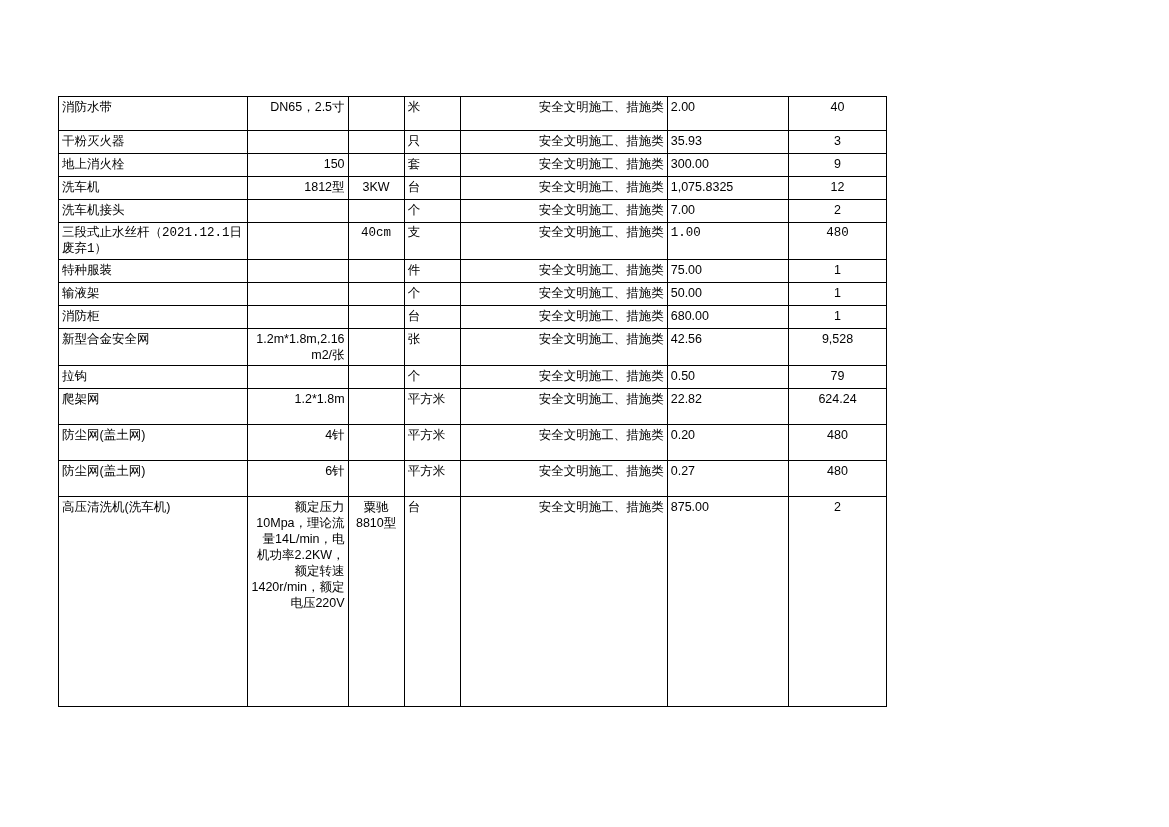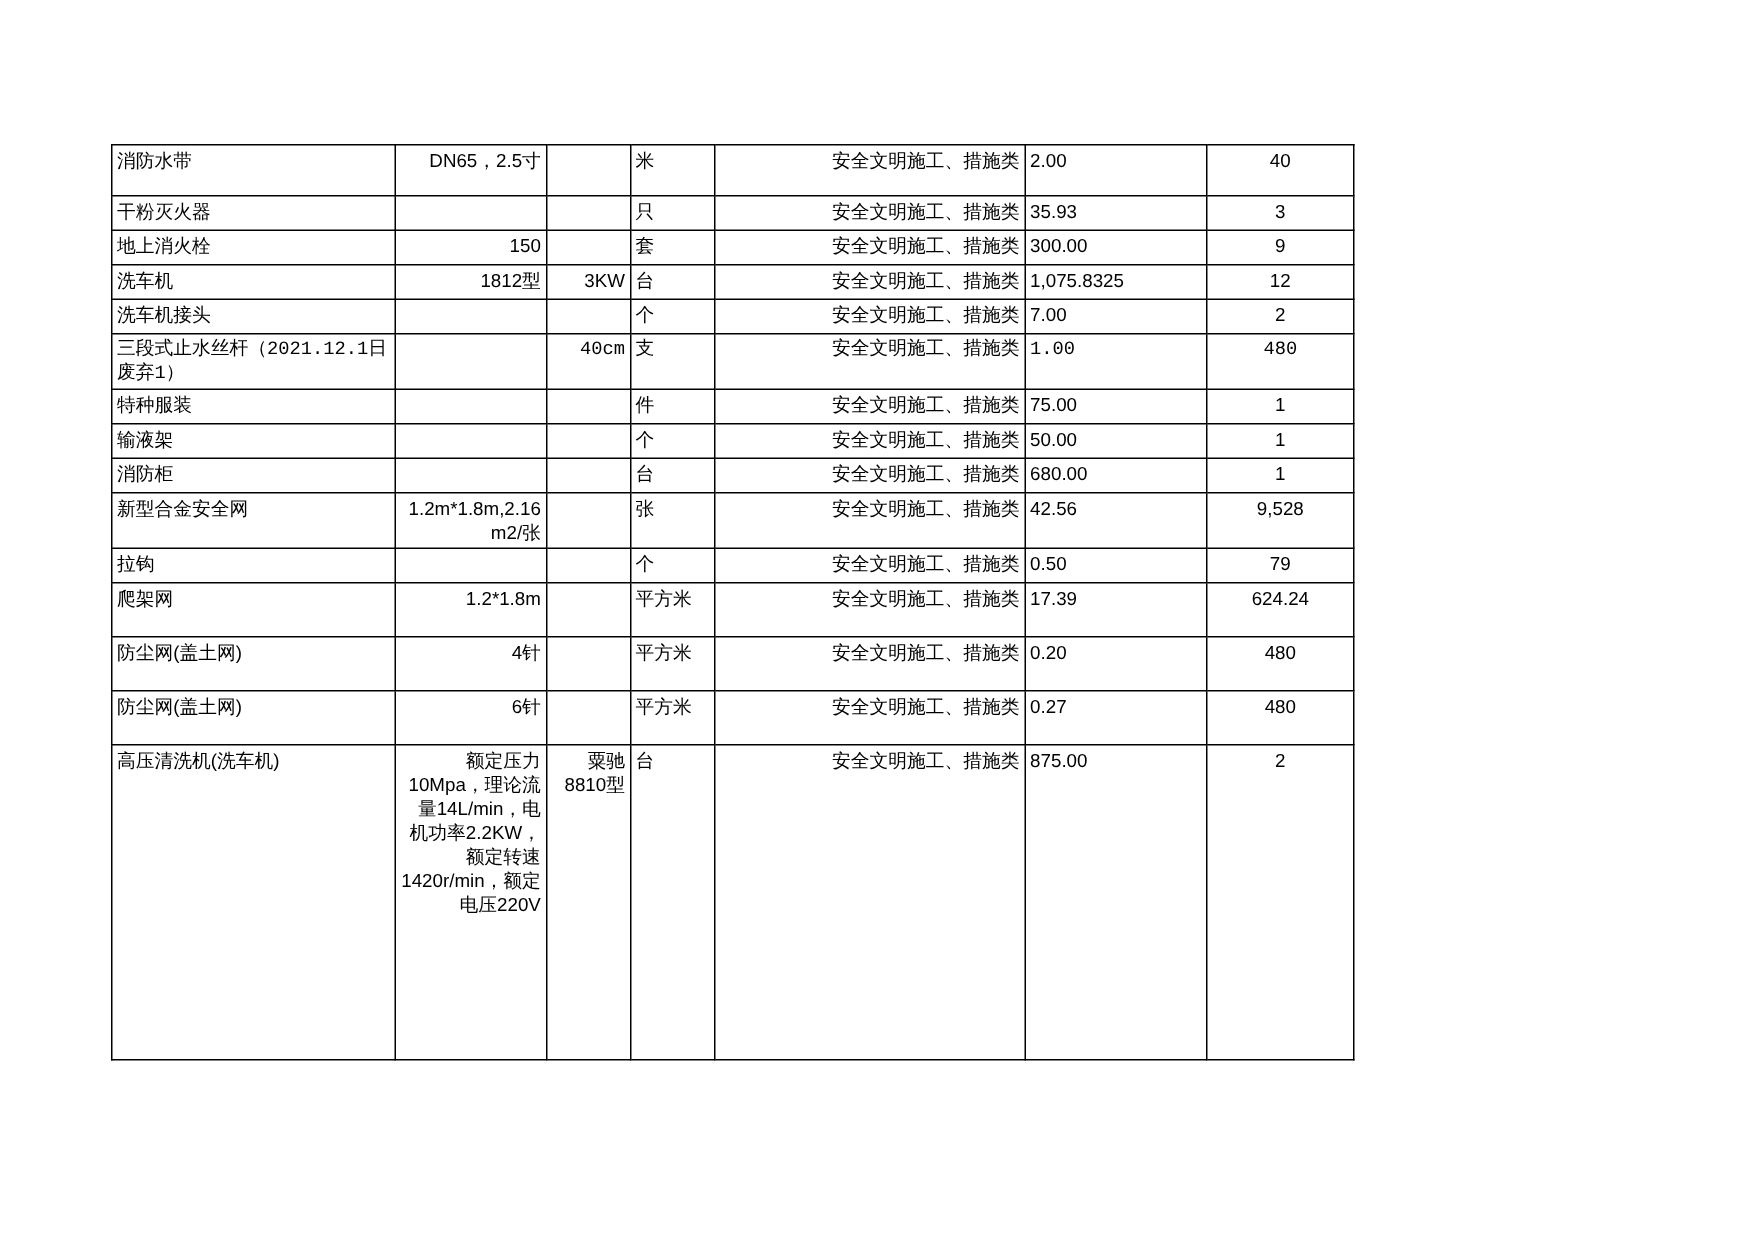--- a/index.html
+++ b/index.html
@@ -9,21 +9,21 @@
   }
   body {
     width: 1169px;
     height: 827px;
     font-family: "Liberation Sans", sans-serif;
     color: #000000;
     overflow: hidden;
   }
   #sheet {
     position: absolute;
-    left: 74px;
+    left: 58px;
     top: 96px;
     width: 829px;
   }
   table.grid {
     border-collapse: collapse;
     table-layout: fixed;
     width: 829px;
     font-size: 12.5px;
     line-height: 1.28;
   }
@@ -31,21 +31,21 @@
     border: 1px solid #000000;
     padding: 2px 3px 2px 3px;
     vertical-align: top;
     word-wrap: break-word;
     overflow-wrap: break-word;
     overflow: hidden;
     height: 18px;
   }
   td.c-name   { width: 178px; text-align: left; }
   td.c-spec   { width: 92px;  text-align: right; }
-  td.c-model  { width: 48px;  text-align: right; }
+  td.c-model  { width: 48px;  text-align: center; }
   td.c-unit   { width: 48px;  text-align: left; }
   td.c-cat    { width: 196px; text-align: right; }
   td.c-price  { width: 112px; }
   td.c-qty    { width: 89px;  text-align: center; }
   .tall-1 { height: 34px; }
   .tall-2 { height: 34px; font-family: Liberation Mono, monospace; }
   .tall-3 { height: 34px; }
   .tall-4 { height: 36px; }
   .tall-5 { height: 36px; }
   .tall-6 { height: 210px; }
@@ -155,21 +155,21 @@
         <td class="c-cat">安全文明施工、措施类</td>
         <td class="c-price">0.50</td>
         <td class="c-qty">79</td>
       </tr>
       <tr class="tall-4">
         <td class="c-name">爬架网</td>
         <td class="c-spec">1.2*1.8m</td>
         <td class="c-model"></td>
         <td class="c-unit">平方米</td>
         <td class="c-cat">安全文明施工、措施类</td>
-        <td class="c-price">17.39</td>
+        <td class="c-price">22.82</td>
         <td class="c-qty">624.24</td>
       </tr>
       <tr class="tall-5">
         <td class="c-name">防尘网(盖土网)</td>
         <td class="c-spec">4针</td>
         <td class="c-model"></td>
         <td class="c-unit">平方米</td>
         <td class="c-cat">安全文明施工、措施类</td>
         <td class="c-price">0.20</td>
         <td class="c-qty">480</td>

